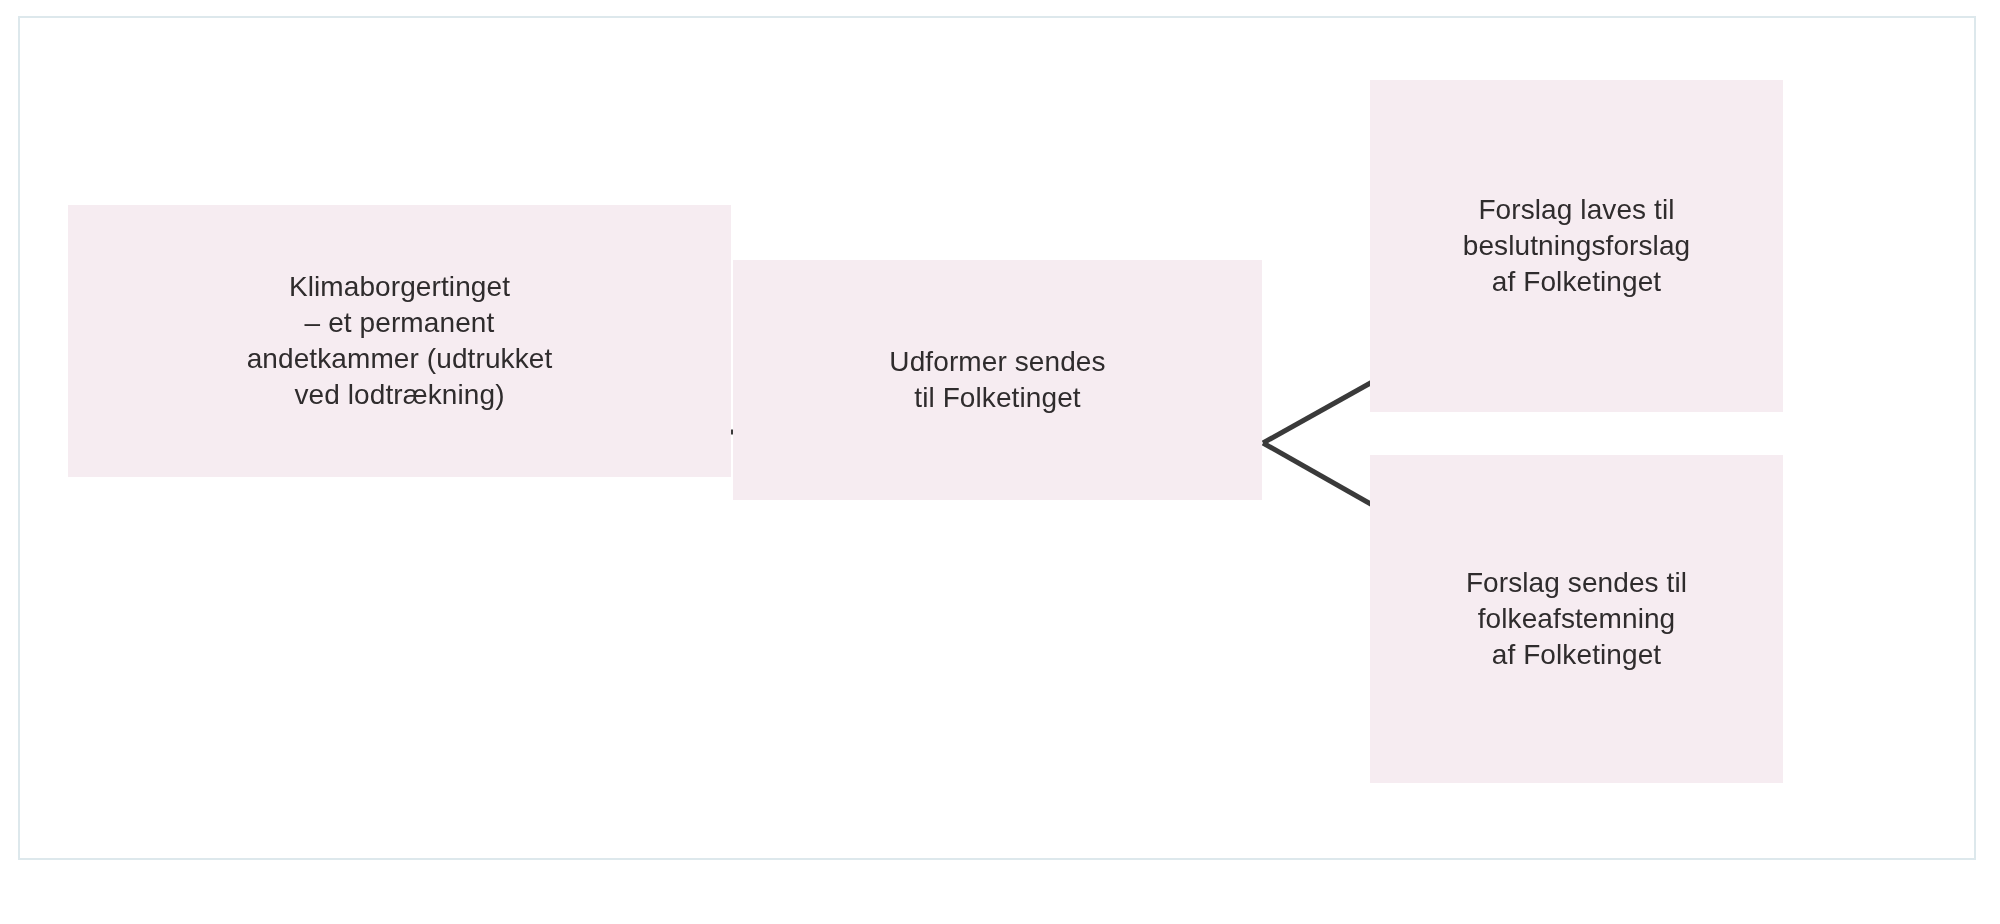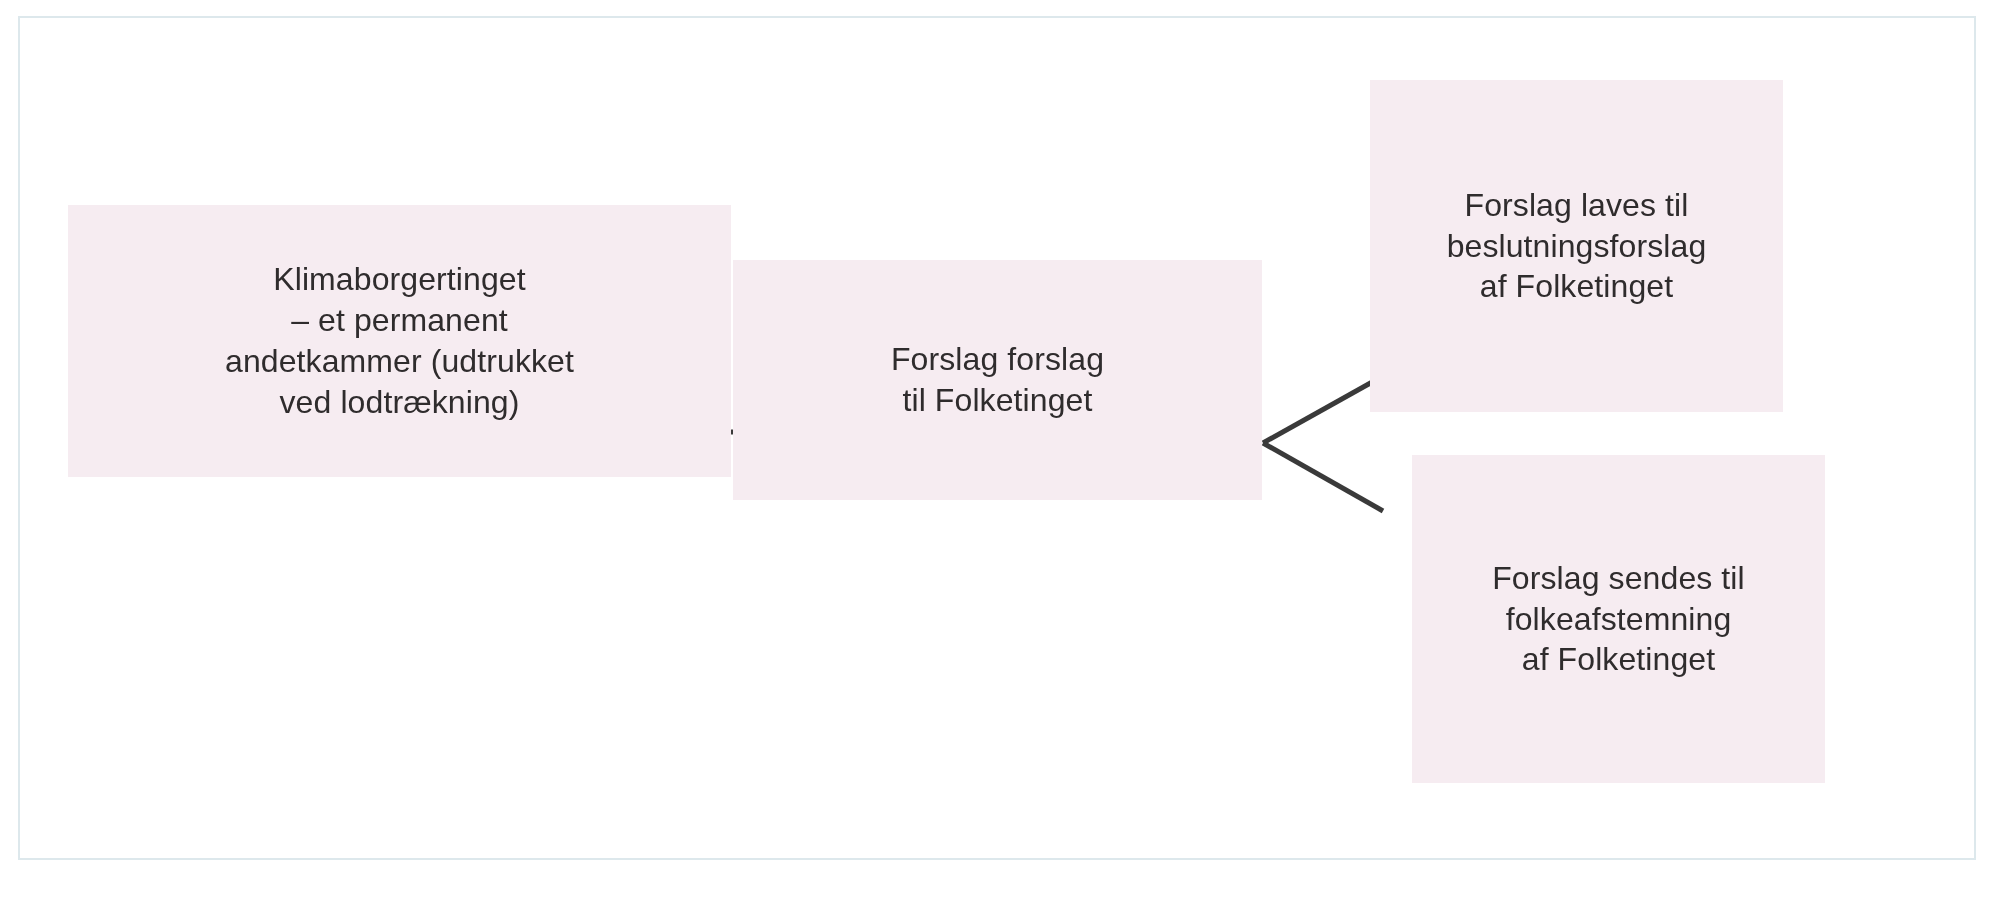--- a/index.html
+++ b/index.html
@@ -43,21 +43,21 @@
     display: flex;
     align-items: center;
     justify-content: center;
     box-sizing: border-box;
     padding: 6px 10px;
   }
   .node-text {
     text-align: center;
     color: #2f2c2d;
     font-family: "Liberation Sans", sans-serif;
-    font-size: 32px;
+    font-size: 28px;
     line-height: 1.28;
     font-weight: 400;
     letter-spacing: 0.1px;
     white-space: pre-line;
   }
   
   #node-citizens-assembly {
     left: 68px;
     top: 205px;
     width: 663px;
@@ -69,21 +69,21 @@
     width: 529px;
     height: 240px;
   }
   #node-resolution-proposal {
     left: 1370px;
     top: 80px;
     width: 413px;
     height: 332px;
   }
   #node-referendum {
-    left: 1412px;
+    left: 1370px;
     top: 455px;
     width: 413px;
     height: 328px;
   }
 </style>
 </head>
 <body>
 
 <div id="figure-root">
 
@@ -96,21 +96,21 @@
   </svg>
 
   <div class="node-box" id="node-citizens-assembly">
     <div class="node-text">Klimaborgertinget
 – et permanent
 andetkammer (udtrukket
 ved lodtrækning)</div>
   </div>
 
   <div class="node-box" id="node-drafts-proposal">
-    <div class="node-text">Forslag forslag
+    <div class="node-text">Udformer sendes
 til Folketinget</div>
   </div>
 
   <div class="node-box" id="node-resolution-proposal">
     <div class="node-text">Forslag laves til
 beslutningsforslag
 af Folketinget</div>
   </div>
 
   <div class="node-box" id="node-referendum">

